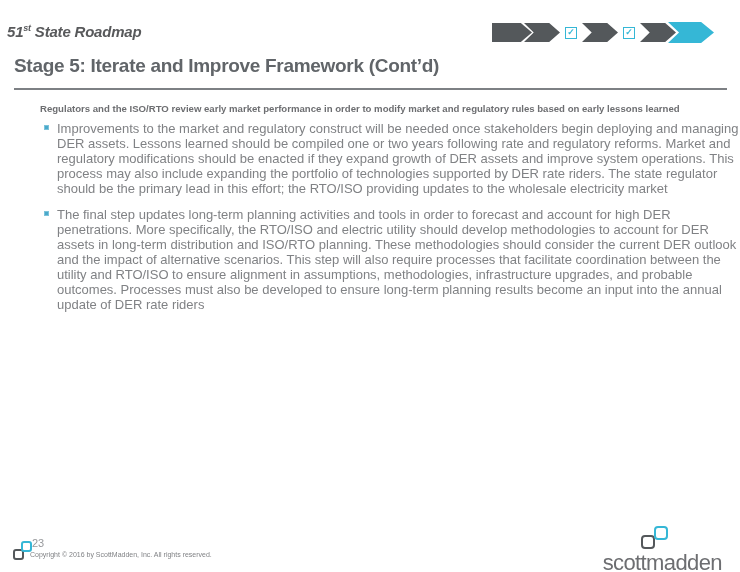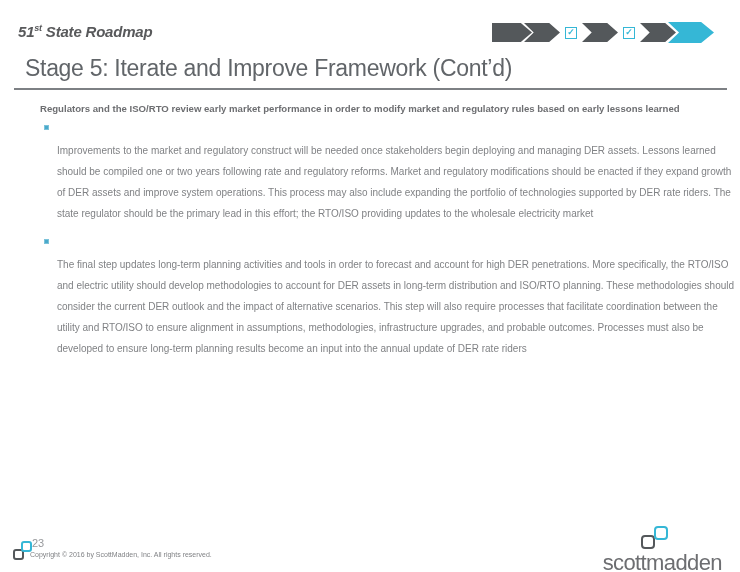--- a/index.html
+++ b/index.html
@@ -9,34 +9,34 @@
     width: 740px;
     height: 572px;
     background: #ffffff;
     font-family: "Liberation Sans", sans-serif;
     overflow: hidden;
   }
 
   
   .eyebrow {
     position: absolute;
-    left: 18px; top: 23px;
+    left: 7px; top: 23px;
     font-size: 15px;
     font-weight: bold;
     font-style: italic;
     color: #58595b;
     letter-spacing: -0.2px;
   }
   .eyebrow sup { font-size: 9px; }
 
   .slide-title {
     position: absolute;
-    left: 25px; top: 55px;
-    font-size: 23px;
-    font-weight: normal;
+    left: 14px; top: 55px;
+    font-size: 19px;
+    font-weight: bold;
     color: #616569;
     letter-spacing: -0.3px;
     white-space: nowrap;
   }
   .title-rule {
     position: absolute;
     left: 14px; right: 13px; top: 88px;
     height: 2px;
     background: #7d8084;
   }
@@ -96,24 +96,23 @@
     margin: 0 0 11px 0;
   }
   .bullet-marker {
     flex: 0 0 auto;
     width: 5px; height: 5px;
     margin: 3.5px 8px 0 4px;
     background: #4aa9cb;
     box-shadow: inset 0 0 0 1px #7cc3da;
   }
   .bullet-text {
-    font-size: 10px;
-    line-height: 21px;
+    font-size: 13px;
+    line-height: 15px;
     color: #808285;
-    margin-top: 19px;
   }
 
   
   .footer-mark {
     position: absolute;
     left: 13px; top: 541px;
     width: 19px; height: 19px;
   }
   .sq { position: absolute; border-radius: 3px; background: #fff; }
   .footer-mark .sq-dark {

